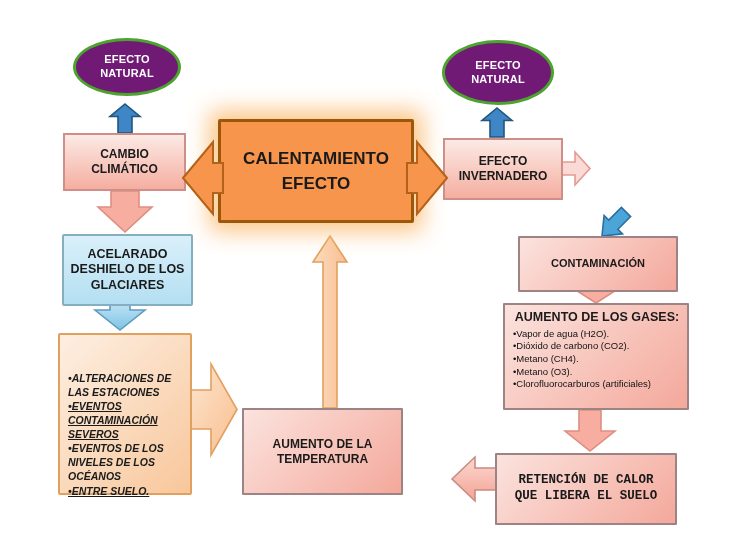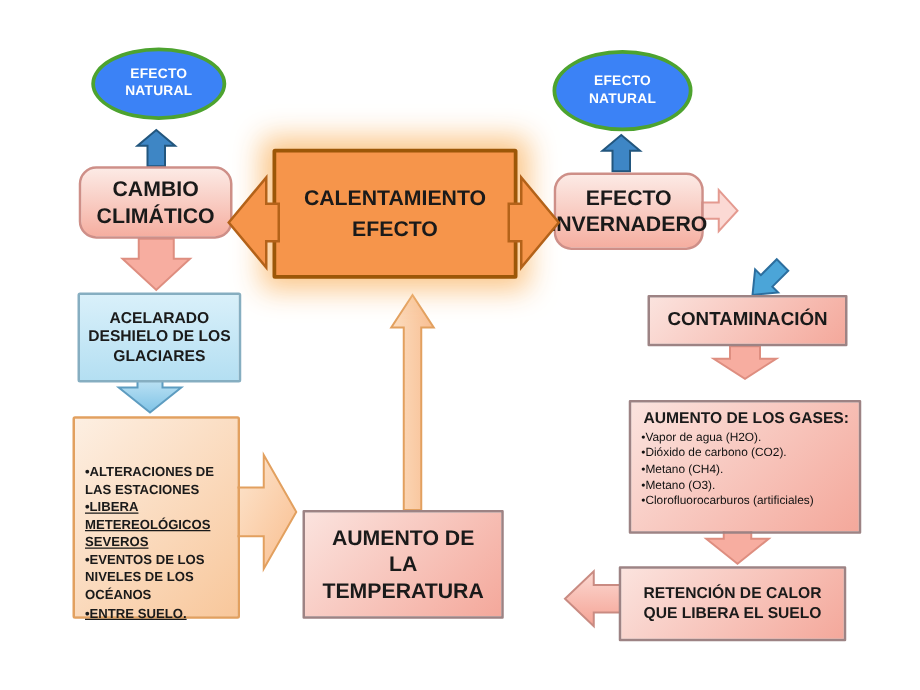--- a/index.html
+++ b/index.html
@@ -7,30 +7,30 @@
     position:relative;width:736px;height:552px;background:#ffffff;overflow:hidden;
     font-family:"Liberation Sans", sans-serif;
   }
   .node{
     position:absolute;display:flex;align-items:center;justify-content:center;
     text-align:center;font-weight:bold;color:#1a1a1a;line-height:1.25;box-sizing:border-box;
     z-index:2;
   }
   .ellipse{border-radius:50%;}
   .green{
-    background:#3b82f6;border:3px solid #4DA32F;color:#ffffff;
+    background:#701a75;border:3px solid #4DA32F;color:#ffffff;
     font-size:11px;letter-spacing:.2px;padding:4px 14px;
   }
   .red{
     background:#C00909;border:2px solid #A50808;color:#ffffff;
     font-size:11.5px;padding:4px 20px;line-height:1.35;
   }
   .pinkbox{
     background:linear-gradient(#FCEAE5,#F5AEA0);
-    border:2px solid #CE8F88;border-radius:14px;font-size:17px;
+    border:2px solid #CE8F88;border-radius:0;font-size:12px;
   }
   .pinkbox2{
     background:linear-gradient(135deg,#FBE3DE,#F4A89B);
     border:2px solid #9D8384;border-radius:1px;font-size:12.5px;
   }
   .bluebox{
     background:linear-gradient(#D9F0FA,#B4DFF2);
     border:2px solid #86AEC1;border-radius:2px;font-size:12.5px;padding:4px 6px;
   }
   .orangebox{
@@ -38,25 +38,25 @@
     font-size:17px;line-height:1.5;
     box-shadow:0 0 22px 9px rgba(251,196,132,.95);
   }
   .peachbox{
     background:linear-gradient(135deg,#FDEFE2,#F8C79B);
     border:2px solid #E2A05F;border-radius:2px;
     display:block;text-align:left;font-size:10.5px;line-height:1.34;
     padding:36px 8px 0 8px;
   }
   .gasesbox{
-    display:block;text-align:left;padding:5px 6px 16px 8px;margin-top:17px;
+    display:block;text-align:left;padding:5px 6px 16px 8px;
   }
   .gases-title{font-weight:bold;font-size:12.5px;text-align:center;margin-bottom:2px;}
   .gas-item{font-weight:normal;font-size:9.5px;line-height:1.33;color:#111;}
-  .li{margin:0;}
+  .li{margin:0;font-style:italic;}
   .u{text-decoration:underline;}
   svg.arrow{position:absolute;z-index:1;overflow:visible;}
   svg.toparrow{z-index:3;}
 </style>
 </head>
 <body>
 
 <div id="canvas">
 
   <div class="node ellipse green" style="left:73px;top:38px;width:108px;height:58px;">EFECTO NATURAL</div>
@@ -78,36 +78,36 @@
         <linearGradient id="gblue" x1="0" y1="0" x2="0" y2="1">
       <stop offset="0" stop-color="#CFEBF8"></stop>
           <stop offset="1" stop-color="#7FC3E6"></stop>
     </linearGradient>
       </defs>
     <polygon points="16,1 36,1 36,15 51,15 26,35 1,15 16,15" fill="url(#gblue)" stroke="#5D9CC0" stroke-width="1.6"></polygon>
   </svg>
 
   <div class="node peachbox" style="left:58px;top:333px;width:134px;height:162px;">
     <div class="li">•ALTERACIONES DE LAS ESTACIONES</div>
-    <div class="li u">•LIBERA METEREOLÓGICOS SEVEROS</div>
+    <div class="li u">•EVENTOS CONTAMINACIÓN SEVEROS</div>
     <div class="li">•EVENTOS DE LOS NIVELES DE LOS OCÉANOS</div>
     <div class="li u">•ENTRE SUELO.</div>
   </div>
 
   <svg class="arrow" style="left:186px;top:363px;" width="52" height="93" viewBox="0 0 52 93">
     <defs>
         <linearGradient id="gpeach" x1="0" y1="0" x2="1" y2="1">
       <stop offset="0" stop-color="#FDE7D1"></stop>
           <stop offset="1" stop-color="#F9BE8F"></stop>
     </linearGradient>
       </defs>
     <polygon points="1,27 25,27 25,1 51,46.5 25,92 25,66 1,66" fill="url(#gpeach)" stroke="#E2A05F" stroke-width="1.6"></polygon>
   </svg>
 
-  <div class="node pinkbox2" style="left:242px;top:408px;width:161px;height:87px;font-size:17px;padding:6px 14px;">AUMENTO DE LA TEMPERATURA</div>
+  <div class="node pinkbox2" style="left:242px;top:408px;width:161px;height:87px;font-size:12px;padding:6px 14px;">AUMENTO DE LA TEMPERATURA</div>
 
   <svg class="arrow" style="left:311px;top:235px;" width="38" height="174" viewBox="0 0 38 174">
     <defs>
         <linearGradient id="glong" x1="0" y1="0" x2="1" y2="0">
       <stop offset="0" stop-color="#FCDDC0"></stop>
           <stop offset="1" stop-color="#F8BE92"></stop>
     </linearGradient>
       </defs>
     <polygon points="19,1 36,27 26,27 26,173 12,173 12,27 2,27" fill="url(#glong)" stroke="#E2A05F" stroke-width="1.6"></polygon>
   </svg>
@@ -132,40 +132,40 @@
 
   <svg class="arrow" style="left:560px;top:151px;" width="31" height="35" viewBox="0 0 31 35">
     <polygon points="1,11 15,11 15,1 30,17.5 15,34 15,24 1,24" fill="#FBD9D4" stroke="#E49A90" stroke-width="1.6"></polygon>
   </svg>
 
 
   <svg class="arrow" style="left:597px;top:200px;" width="47" height="38" viewBox="0 0 47 38">
     <polygon points="5,36 7.1,15.5 11.7,20.1 24.4,7.4 33.6,16.6 20.9,29.3 25.5,33.9" fill="#4BA5D8" stroke="#2C6E9E" stroke-width="1.6"></polygon>
   </svg>
 
-  <div class="node pinkbox2" style="left:518px;top:236px;width:160px;height:41px;font-size:15px;">CONTAMINACIÓN</div>
+  <div class="node pinkbox2" style="left:518px;top:236px;width:160px;height:56px;font-size:11px;">CONTAMINACIÓN</div>
 
   <svg class="arrow" style="left:570px;top:276px;" width="52" height="28" viewBox="0 0 52 28">
     <polygon points="14,1 38,1 38,11 51,11 26,27 1,11 14,11" fill="#F7ADA0" stroke="#DE8E80" stroke-width="1.6"></polygon>
   </svg>
 
   <div class="node pinkbox2 gasesbox" style="left:503px;top:303px;width:186px;height:107px;">
     <div class="gases-title">AUMENTO DE LOS GASES:</div>
     <div class="gas-item">•Vapor de agua (H2O).</div>
     <div class="gas-item">•Dióxido de carbono (CO2).</div>
     <div class="gas-item">•Metano (CH4).</div>
     <div class="gas-item">•Metano (O3).</div>
     <div class="gas-item">•Clorofluorocarburos (artificiales)</div>
   </div>
 
   <svg class="arrow" style="left:564px;top:409px;" width="52" height="43" viewBox="0 0 52 43">
     <polygon points="15,1 37,1 37,22 51,22 26,42 1,22 15,22" fill="#F7ADA0" stroke="#DE8E80" stroke-width="1.6"></polygon>
   </svg>
 
-  <div class="node pinkbox2" style="left:495px;top:453px;width:182px;height:60px;font-size:12.5px;padding:4px 12px;">RETENCIÓN DE CALOR QUE LIBERA EL SUELO</div>
+  <div class="node pinkbox2" style="left:495px;top:453px;width:182px;height:72px;font-size:12.5px;padding:4px 12px;font-family:Liberation Mono, monospace;">RETENCIÓN DE CALOR QUE LIBERA EL SUELO</div>
 
   <svg class="arrow" style="left:451px;top:455px;" width="46" height="48" viewBox="0 0 46 48">
     <defs>
         <linearGradient id="gpinkL" x1="0" y1="0" x2="0" y2="1">
       <stop offset="0" stop-color="#FBD9D2"></stop>
           <stop offset="1" stop-color="#F5A294"></stop>
     </linearGradient>
       </defs>
     <polygon points="1,24 24,2 24,13 45,13 45,35 24,35 24,46" fill="url(#gpinkL)" stroke="#C98B82" stroke-width="1.6"></polygon>
   </svg>

